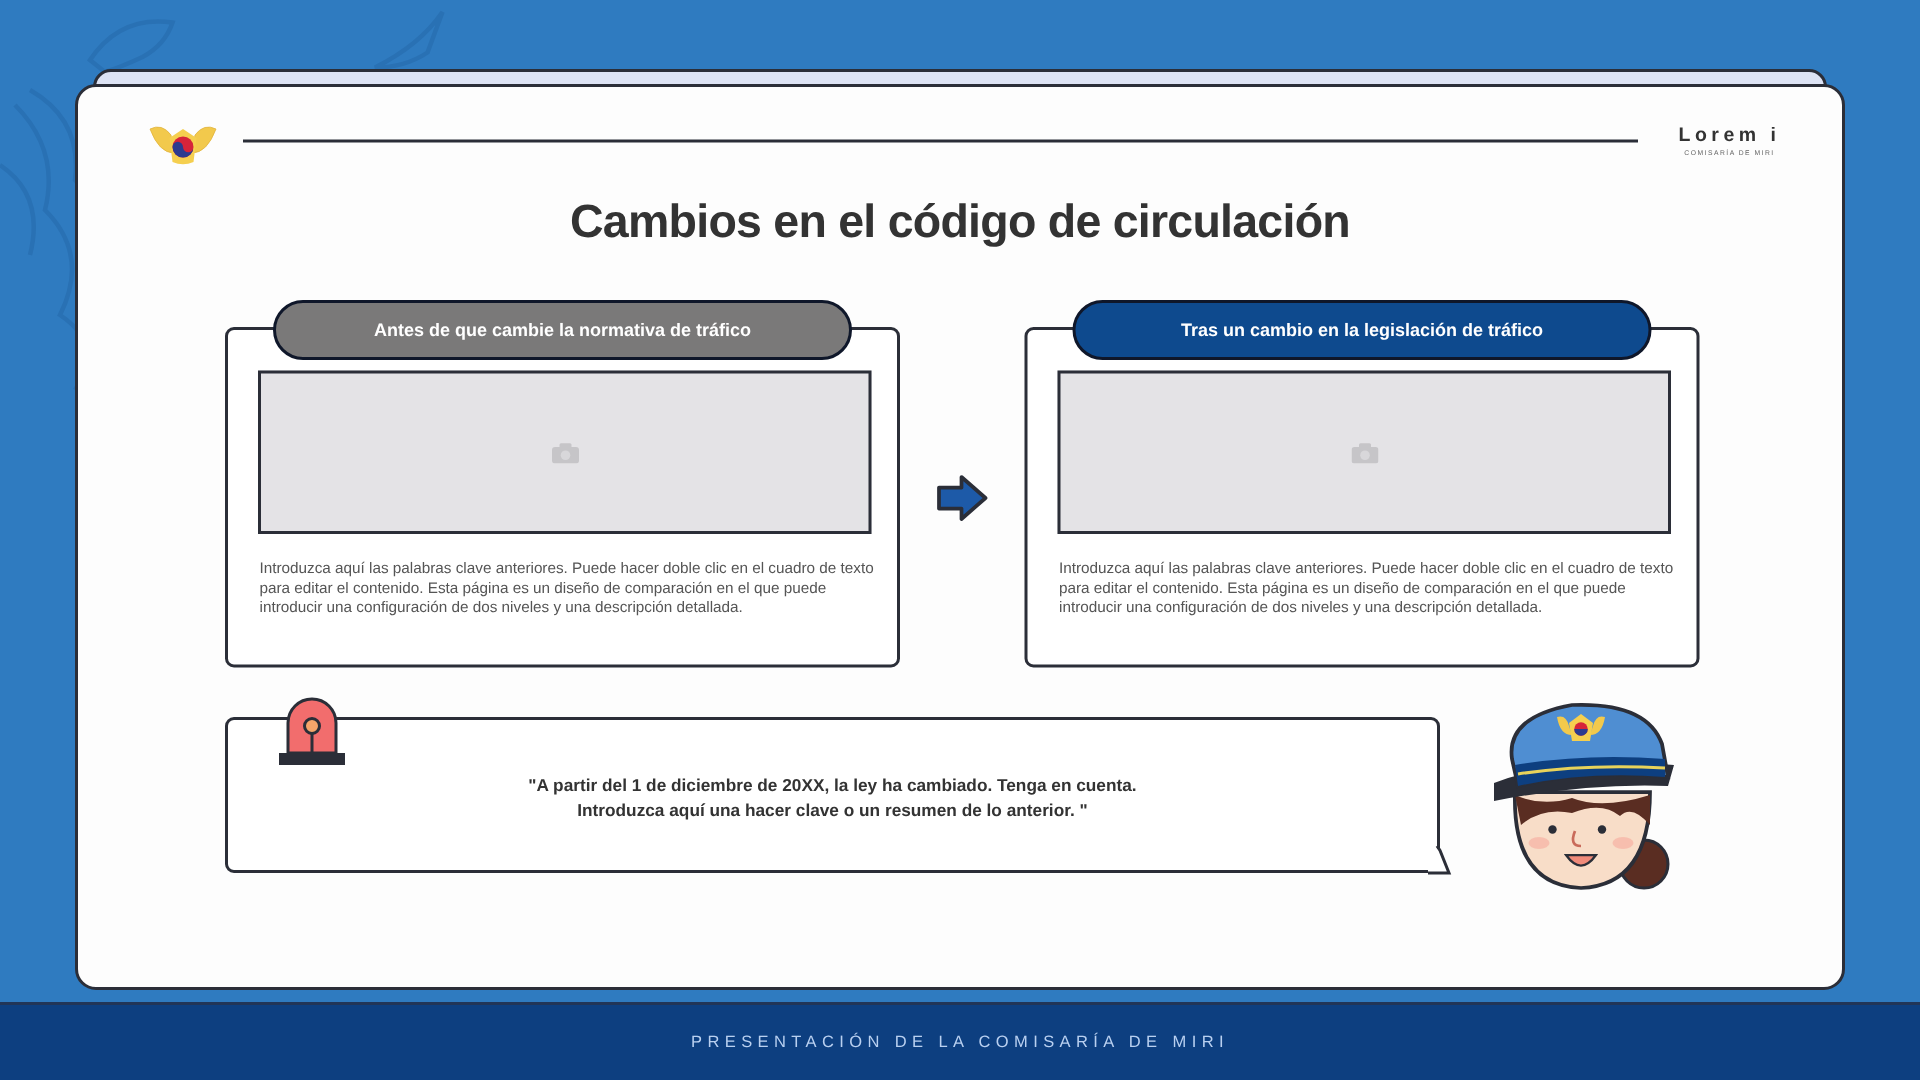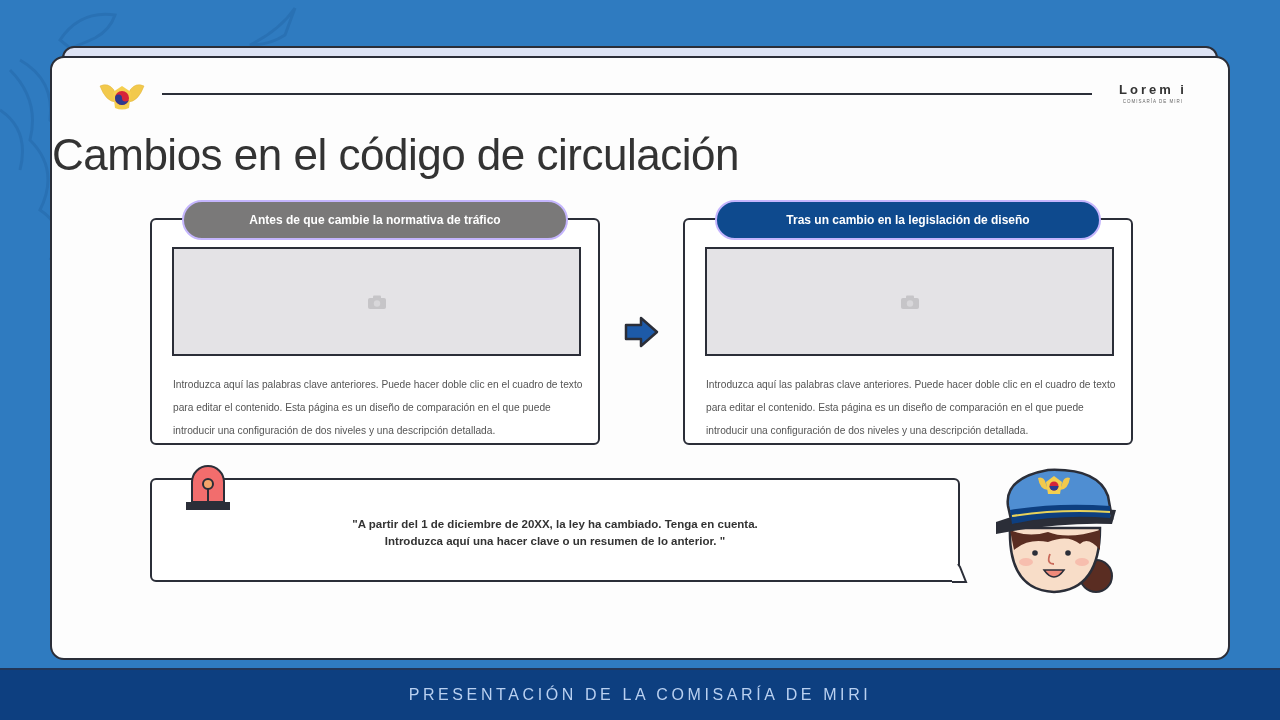--- a/index.html
+++ b/index.html
@@ -18,65 +18,65 @@
   .slide {
     position: absolute; left: 50px; top: 56px; width: 1180px; height: 604px;
     background: #fdfdfd; border: 2px solid #2b2e38; border-radius: 14px;
   }
   .logo { position: absolute; left: 46px; top: 22px; width: 48px; height: 34px; }
   .header-line { position: absolute; left: 110px; top: 35px; width: 930px; height: 2px; background: #2b2e38; }
   .brand { position: absolute; left: 1066px; top: 24px; width: 70px; text-align: center; }
   .brand-name { font-size: 13px; font-weight: bold; letter-spacing: 3px; color: #333; white-space: nowrap; }
   .brand-sub { font-size: 4.5px; letter-spacing: 1px; color: #666; margin-top: 2px; white-space: nowrap; }
   .title {
-    position: absolute; left: 0; top: 72px; width: 100%; 
-    font-size: 44px; font-weight: normal; color: #333; letter-spacing: -0.5px;
+    position: absolute; left: 0; top: 72px; width: 100%; text-align: center;
+    font-size: 31px; font-weight: bold; color: #333; letter-spacing: -0.5px;
   }
   .panel {
     position: absolute; top: 160px; width: 450px; height: 227px;
     background: #fff; border: 2px solid #2b2e38; border-radius: 6px;
   }
   .panel.left { left: 98px; }
   .panel.right { left: 631px; }
   .panel-pill {
     position: absolute; left: 30px; top: -20px; width: 386px; height: 40px;
-    border: 2px solid #c4b5fd; border-radius: 20px;
+    border: 2px solid #0f172a; border-radius: 20px;
     color: #fff; font-size: 12px; font-weight: bold;
     display: flex; align-items: center; justify-content: center;
   }
   .panel.left .panel-pill { background: #7a7979; }
   .panel.right .panel-pill { background: #0e4a8e; }
   .photo {
     position: absolute; left: 20px; top: 27px; width: 409px; height: 109px;
     background: #e4e3e6; border: 2px solid #2b2e38;
     display: flex; align-items: center; justify-content: center;
   }
   .camera-icon { width: 18px; height: 14px; }
   .panel-text {
     position: absolute; left: 21px; top: 153px; width: 410px;
-    font-size: 10.2px; line-height: 23px; color: #555;
+    font-size: 10.2px; line-height: 13px; color: #555;
   }
   .arrow { position: absolute; left: 572px; top: 258px; width: 36px; height: 32px; }
   .quote-box {
     position: absolute; left: 98px; top: 420px; width: 810px; height: 104px;
     background: #fff; border: 2px solid #2b2e38; border-radius: 6px;
   }
   .quote-tail { position: absolute; left: 900px; top: 506px; width: 20px; height: 20px; }
   .quote-text {
     position: absolute; left: 0; top: 36px; width: 100%; text-align: center;
     font-size: 11.5px; line-height: 17px; font-weight: bold; color: #333;
   }
   .siren { position: absolute; left: 132px; top: 404px; width: 48px; height: 50px; }
   .officer { position: absolute; left: 936px; top: 400px; width: 128px; height: 140px; }
   .footer {
     position: absolute; left: 0; top: 668px; width: 1280px; height: 52px;
     background: #0d3f80; border-top: 2px solid #213557;
     display: flex; align-items: center; justify-content: center;
   }
-  .footer-text { color: #b9d0f0; font-size: 16px; letter-spacing: 3.6px; }
+  .footer-text { color: #b9d0f0; font-size: 11px; letter-spacing: 3.6px; }
 </style>
 </head>
 <body>
 
 <svg class="bg-emblem" viewBox="0 0 320 280">
   <g fill="none" stroke="#1f5f9e" stroke-width="3">
     <path d="M60 40 Q80 10 115 15 Q110 30 95 38 Q80 45 70 48 Z"></path>
     <path d="M295 8 Q280 30 250 45 Q270 45 285 35 Z"></path>
     <path d="M10 70 Q40 100 30 140 Q60 170 40 210 Q70 230 50 260"></path>
     <path d="M0 110 Q30 130 20 170"></path>
@@ -115,21 +115,21 @@
       </svg>
     </div>
     <div class="panel-text">Introduzca aquí las palabras clave anteriores. Puede hacer doble clic en el cuadro de texto para editar el contenido. Esta página es un diseño de comparación en el que puede introducir una configuración de dos niveles y una descripción detallada.</div>
   </div>
 
   <svg class="arrow" viewBox="0 0 36 32">
     <path d="M2 9 L17 9 L17 2 L33 16 L17 30 L17 23 L2 23 Z" fill="#1d5aa8" stroke="#2b2e38" stroke-width="2.5" stroke-linejoin="round"></path>
   </svg>
 
   <div class="panel right">
-    <div class="panel-pill">Tras un cambio en la legislación de diseño</div>
+    <div class="panel-pill">Tras un cambio en la legislación de tráfico</div>
     <div class="photo">
       <svg class="camera-icon" viewBox="0 0 18 14">
         <rect x="0" y="3" width="18" height="11" rx="2" fill="#c6c5c8"></rect>
         <rect x="5" y="0.5" width="8" height="4" rx="1" fill="#c6c5c8"></rect>
         <circle cx="9" cy="8.5" r="3.2" fill="#d8d7da"></circle>
       </svg>
     </div>
     <div class="panel-text">Introduzca aquí las palabras clave anteriores. Puede hacer doble clic en el cuadro de texto para editar el contenido. Esta página es un diseño de comparación en el que puede introducir una configuración de dos niveles y una descripción detallada.</div>
   </div>
 

